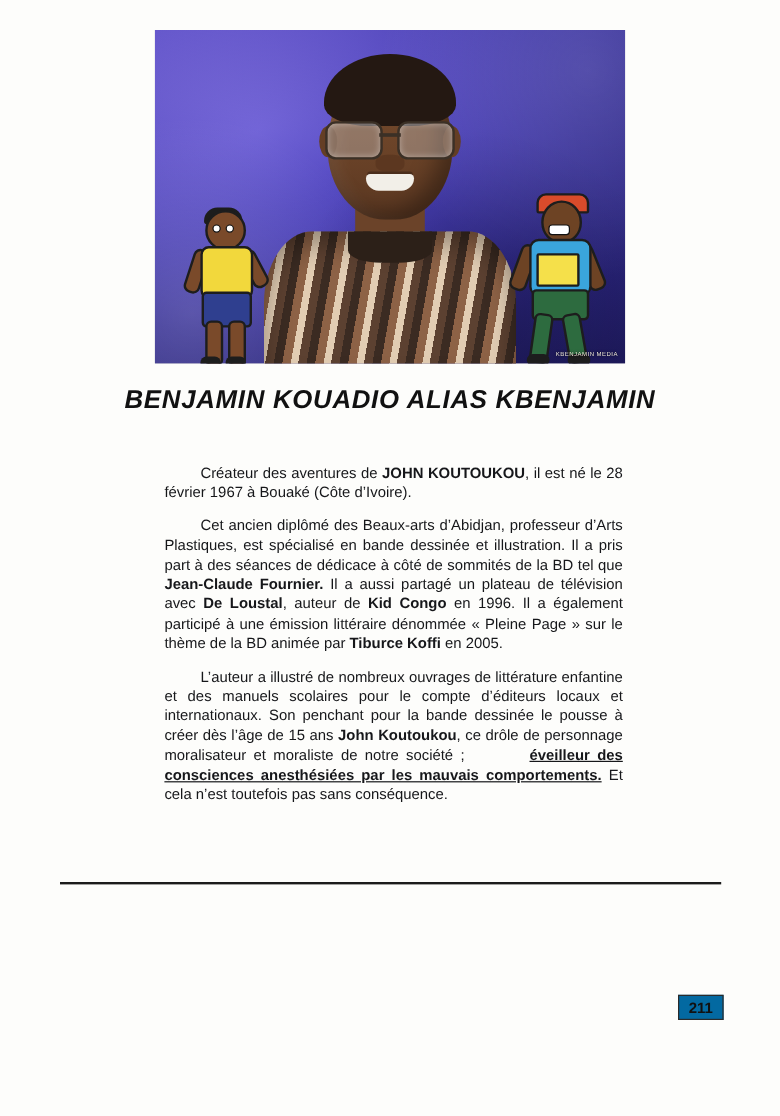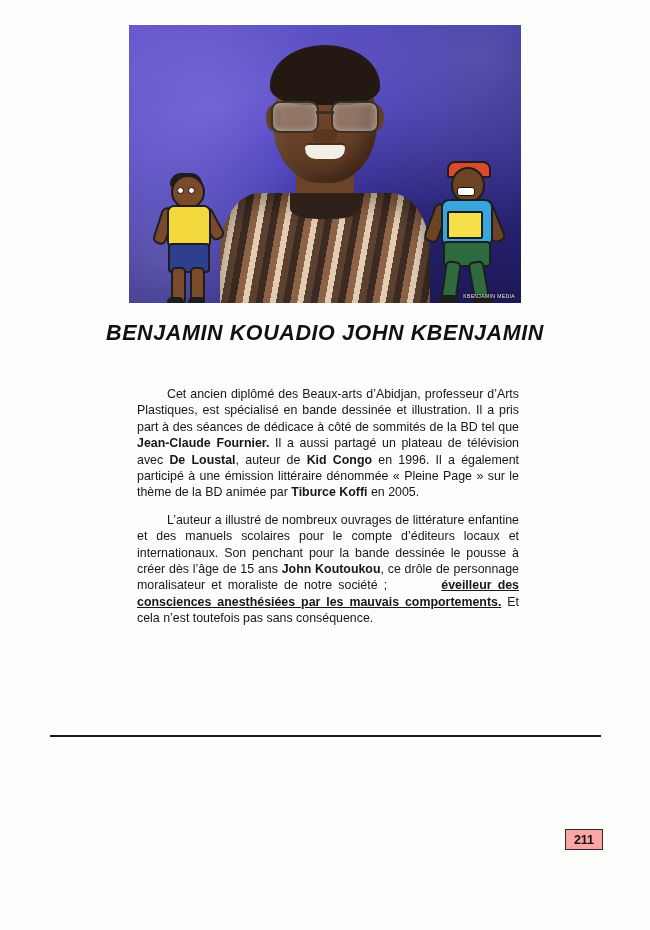--- a/index.html
+++ b/index.html
@@ -350,21 +350,21 @@
     width: 36px;
     height: 19px;
     border: 1px solid #2a2a2a;
     display: flex;
     align-items: center;
     justify-content: center;
     font-family: "Liberation Sans", sans-serif;
     font-size: 12.5px;
     font-weight: bold;
     color: #111;
-    background: #fca5a5;
+    background: #0369a1;
   }
 </style>
 </head>
 <body>
 
 <div class="page">
 
   <div class="photo-wrap">
     <div class="backdrop"></div>
 
@@ -411,23 +411,24 @@
       <div class="m-pants"></div>
       <div class="m-leg l"></div>
       <div class="m-leg r"></div>
       <div class="m-shoe l"></div>
       <div class="m-shoe r"></div>
     </div>
 
     <div class="photo-credit">KBENJAMIN MEDIA</div>
   </div>
 
-  <div class="title">BENJAMIN KOUADIO JOHN KBENJAMIN</div>
+  <div class="title">BENJAMIN KOUADIO ALIAS KBENJAMIN</div>
 
   <div class="bio">
+    <p><span>Créateur des aventures de </span><b>JOHN KOUTOUKOU</b><span>, il est né le 28 février 1967 à Bouaké (Côte d’Ivoire).</span></p>
     <p><span>Cet ancien diplômé des Beaux-arts d’Abidjan, professeur d’Arts Plastiques, est spécialisé en bande dessinée et illustration. Il a pris part à des séances de dédicace à côté de sommités de la BD tel que </span><b>Jean-Claude Fournier.</b><span> Il a aussi partagé un plateau de télévision avec </span><b>De Loustal</b><span>, auteur de </span><b>Kid Congo</b><span> en 1996. Il a également participé à une émission littéraire dénommée « Pleine Page » sur le thème de la BD animée par </span><b>Tiburce Koffi</b><span> en 2005.</span></p>
     <p><span>L’auteur a illustré de nombreux ouvrages de littérature enfantine et des manuels scolaires pour le compte d’éditeurs locaux et internationaux. Son penchant pour la bande dessinée le pousse à créer dès l’âge de 15 ans </span><b>John Koutoukou</b><span>, ce drôle de personnage moralisateur et moraliste de notre société ; </span><span class="u">éveilleur des consciences anesthésiées par les mauvais comportements.</span><span> Et cela n’est toutefois pas sans conséquence.</span></p>
   </div>
 
   <div class="divider"></div>
 
 
   <div class="page-number">211</div>
 
 </div>

